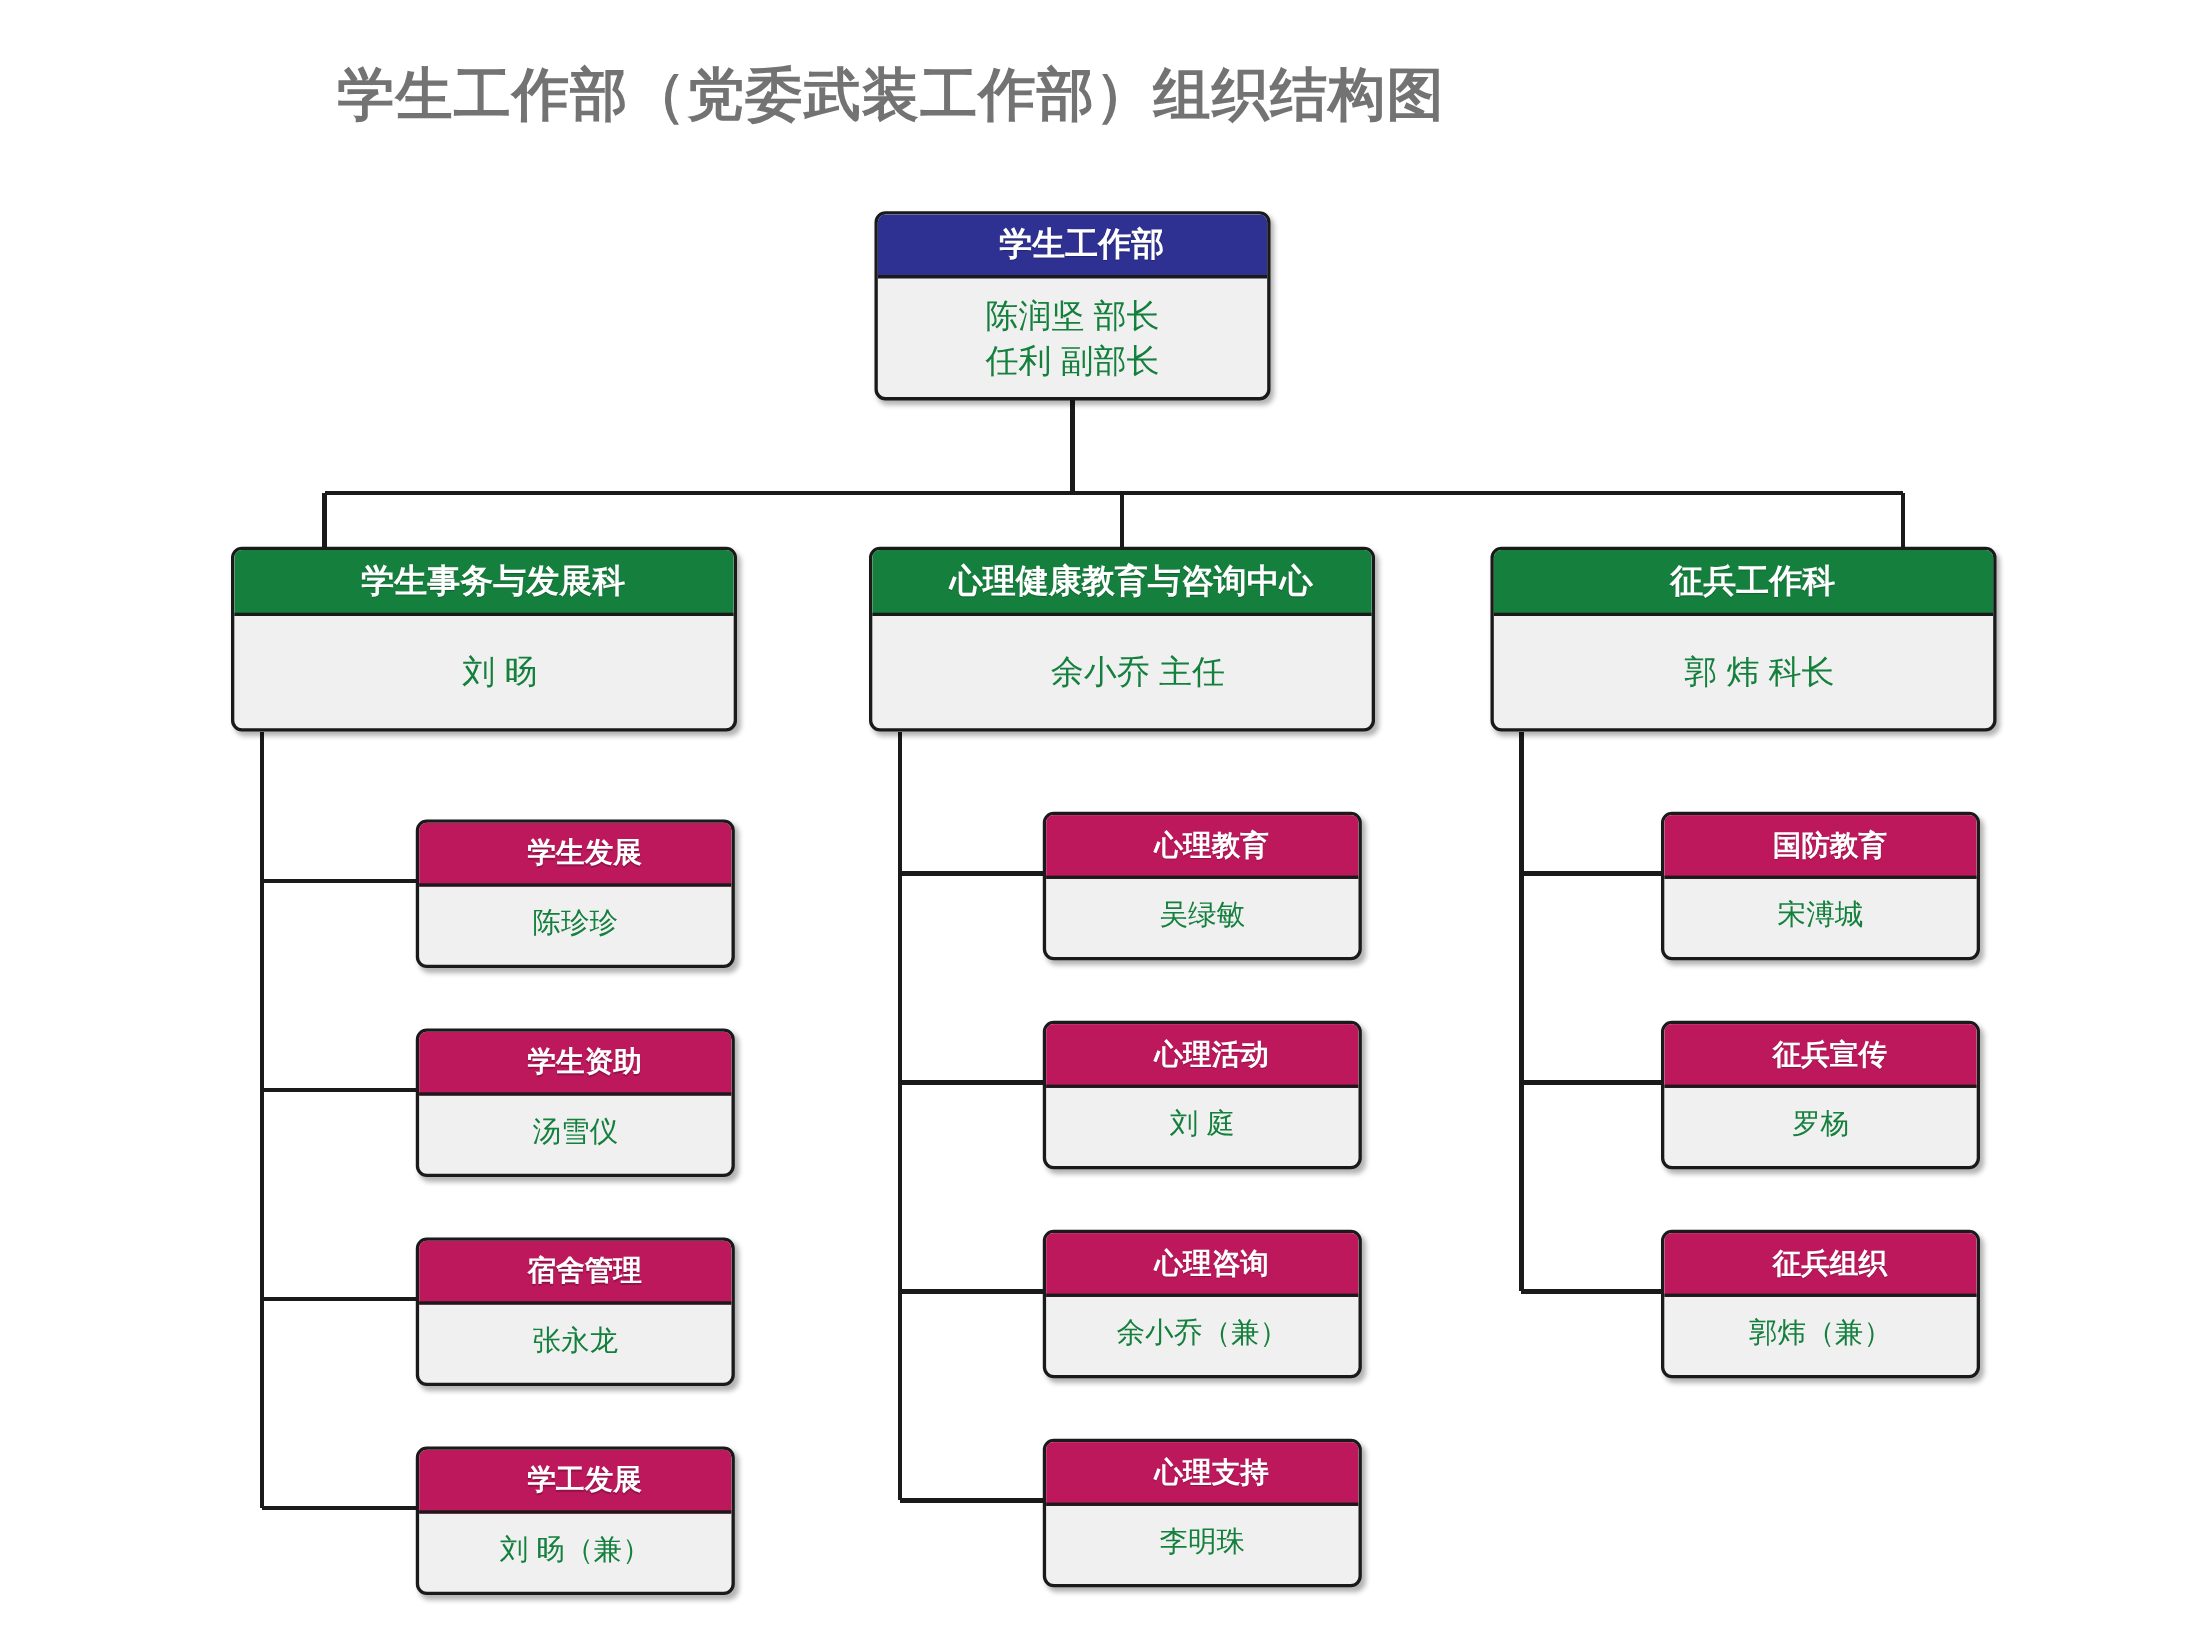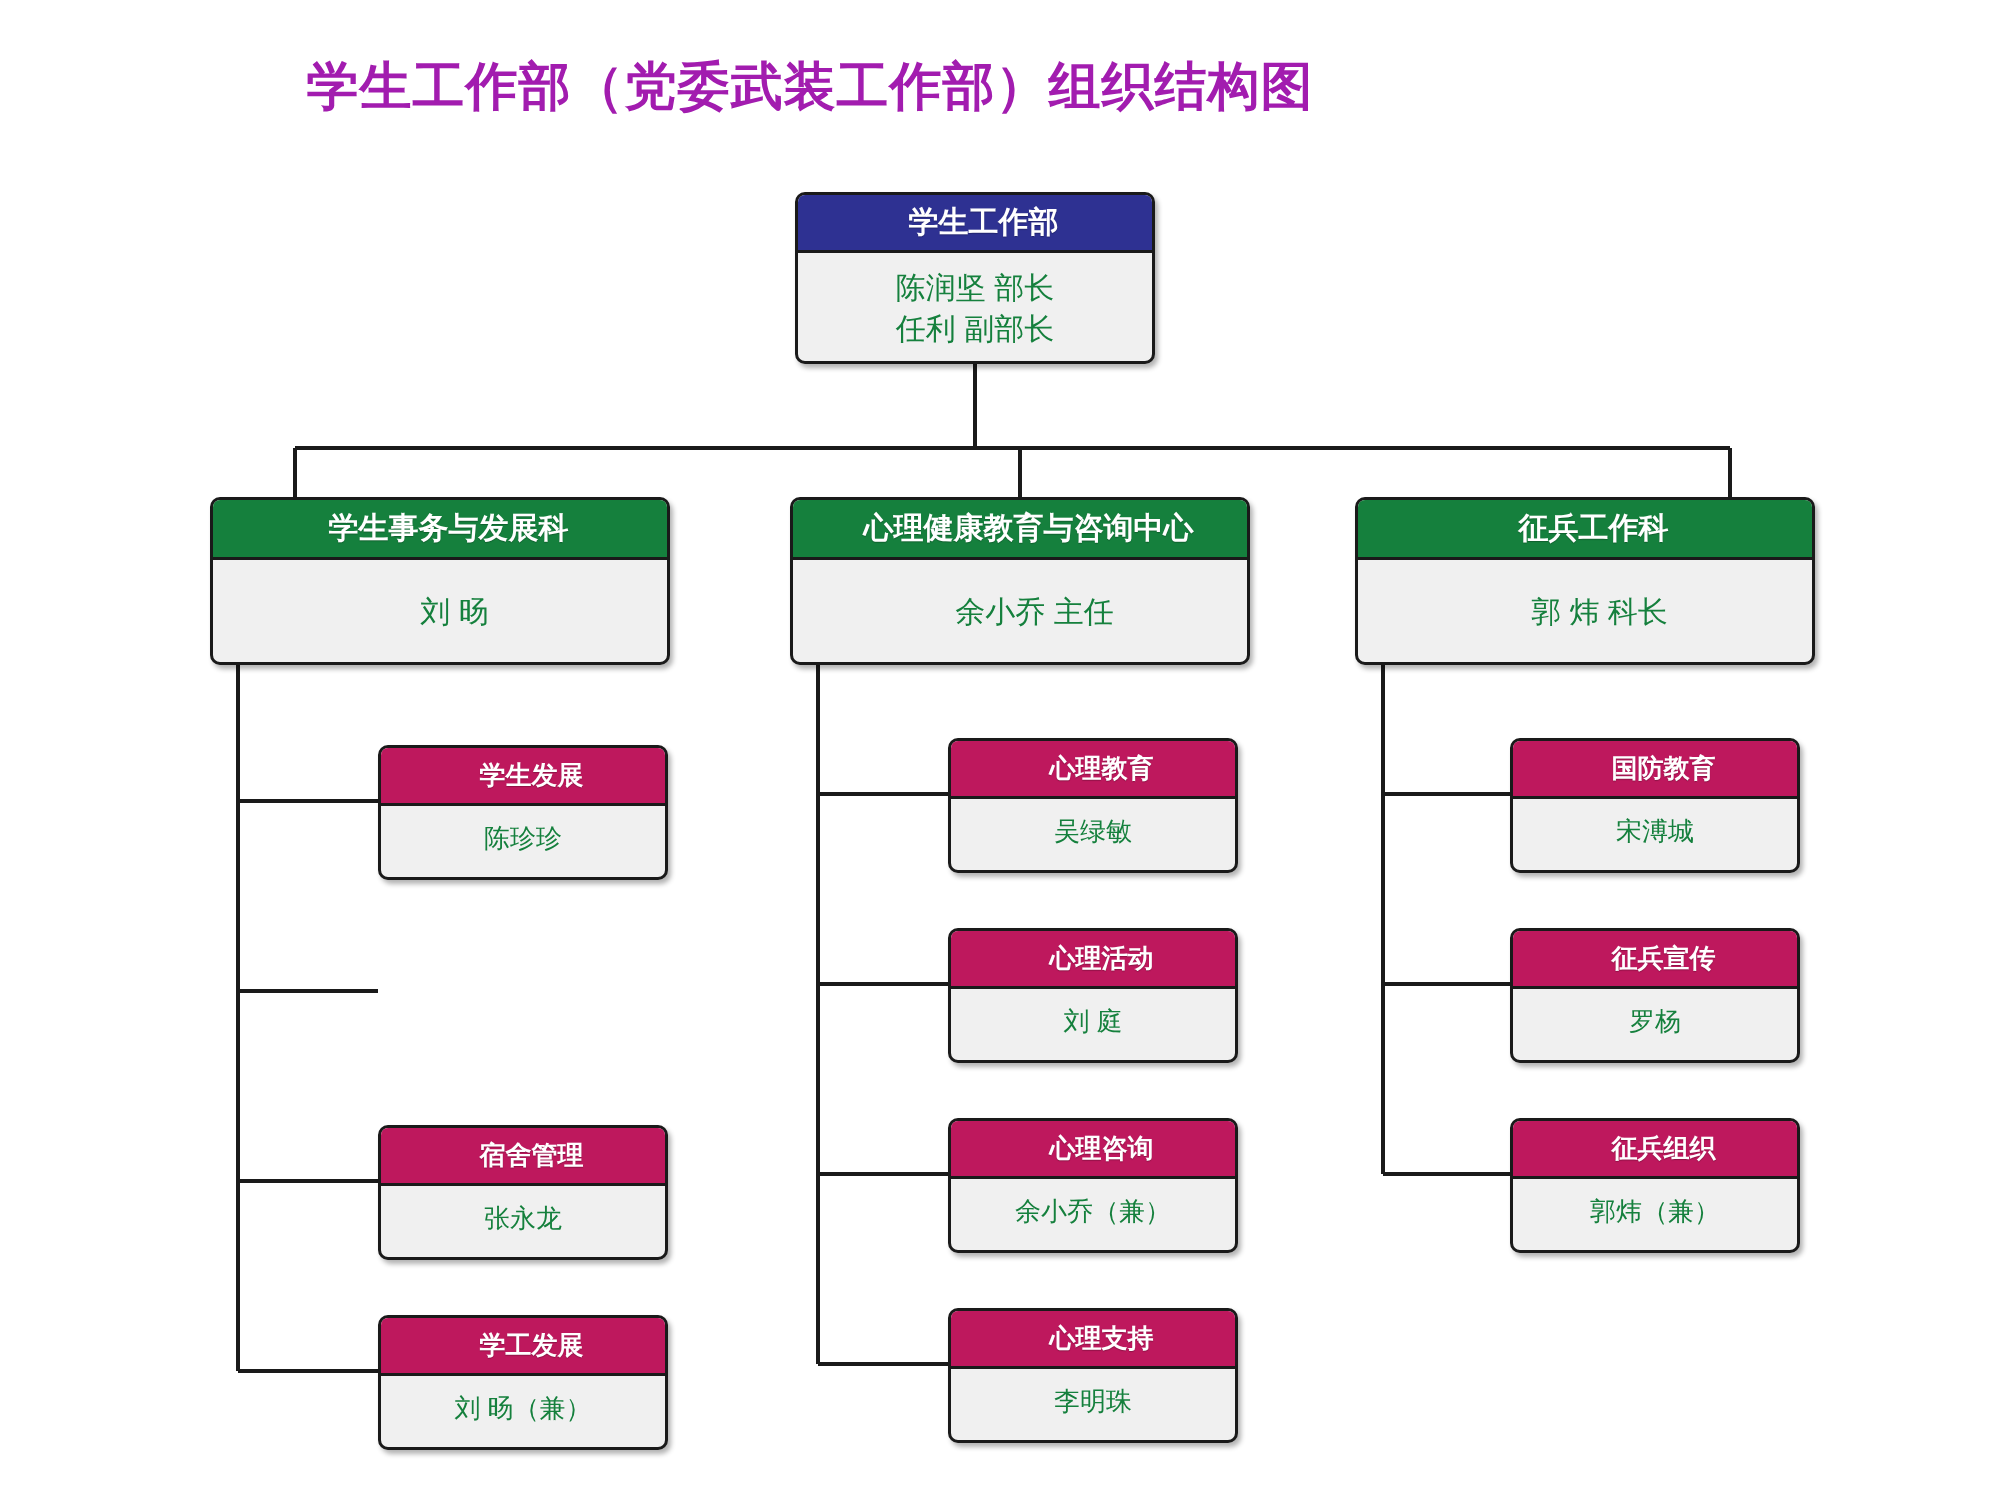--- a/index.html
+++ b/index.html
@@ -13,21 +13,21 @@
   }
   #chart{position:absolute;left:0;top:0;width:2000px;height:1500px;}
   #lines{position:absolute;left:0;top:0;width:2000px;height:1500px;}
 
   .title{
     position:absolute;
     left:0;top:52px;width:1620px;
     text-align:center;
     font-size:52px;
     font-weight:bold;
-    color:#a21caf;
+    color:#737373;
     letter-spacing:1px;
     white-space:nowrap;
   }
 
   .node{
     position:absolute;
     box-sizing:border-box;
     border:3px solid #1a1a1a;
     border-radius:10px;
     background:#f0f0f0;
@@ -115,20 +115,26 @@
       <span>刘 旸</span>
     </div>
   </div>
 
   <div class="node lvl2" style="left:378px;top:745px;">
     <div class="hdr">学生发展</div>
     <div class="body">
       <span>陈珍珍</span>
     </div>
   </div>
+  <div class="node lvl2" style="left:378px;top:935px;">
+    <div class="hdr">学生资助</div>
+    <div class="body">
+      <span>汤雪仪</span>
+    </div>
+  </div>
   <div class="node lvl2" style="left:378px;top:1125px;">
     <div class="hdr">宿舍管理</div>
     <div class="body">
       <span>张永龙</span>
     </div>
   </div>
   <div class="node lvl2" style="left:378px;top:1315px;">
     <div class="hdr">学工发展</div>
     <div class="body">
       <span>刘 旸（兼）</span>

